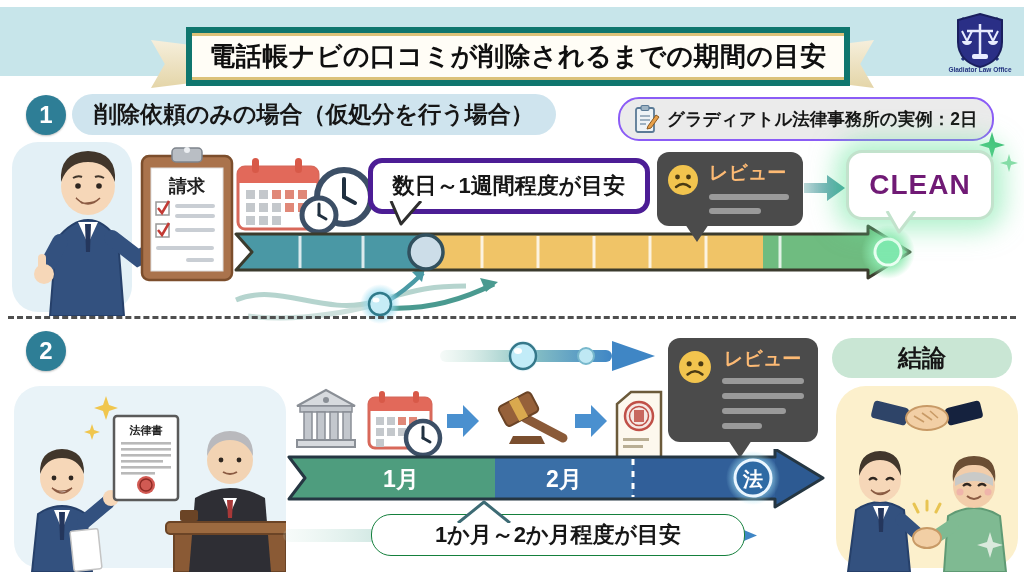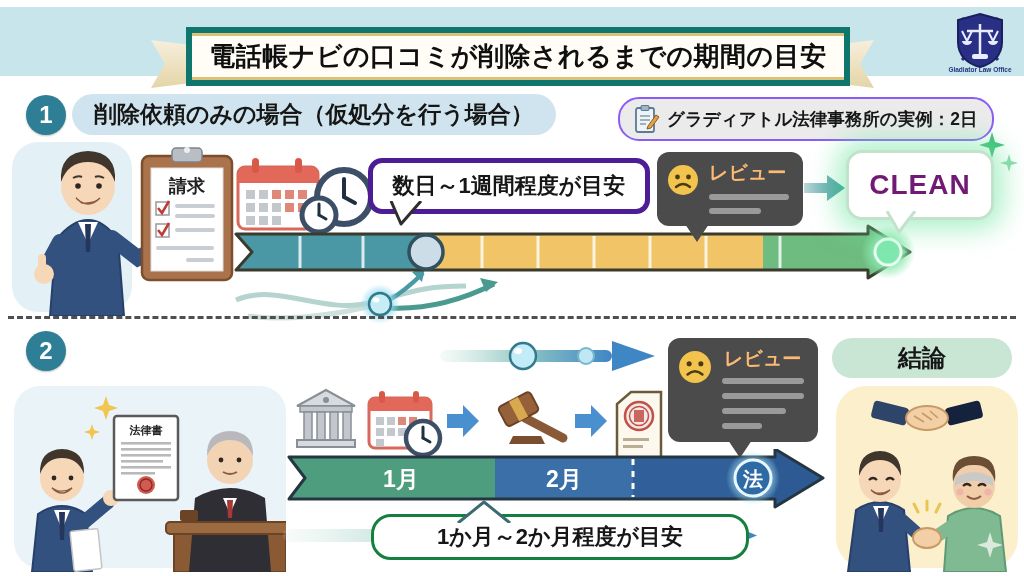--- a/index.html
+++ b/index.html
@@ -31,21 +31,21 @@
       font-weight:bold;white-space:nowrap;}
   .note-pill{left:618px;top:97px;height:40px;background:#ebebeb;border:2px solid #8b5cf6;
       border-radius:21px;display:flex;align-items:center;gap:7px;padding:0 14px;
       font-size:17.5px;font-weight:bold;white-space:nowrap;}
 
   
   .bubble{background:#fff;display:flex;align-items:center;justify-content:center;
       font-weight:bold;z-index:4;}
   .bubble1{left:368px;top:158px;width:272px;height:46px;border:5px solid #4c1d95;
       border-radius:14px;font-size:22px;}
-  .bubble2{left:371px;top:514px;width:372px;height:40px;border:3px solid #15803d;
+  .bubble2{left:371px;top:514px;width:372px;height:40px;border:1px solid #15803d;
       border-radius:20px;font-size:22px;}
   .tail{z-index:5;}
 
   
   .review-badge{background:#4b4b4b;border-radius:12px;color:#fff;}
   .rb-title{position:absolute;font-size:19px;font-weight:bold;color:#fdba74;}
   .rb-line{position:absolute;height:6px;border-radius:3px;background:#9a9a9a;}
   .rb-tail{position:absolute;width:0;height:0;border-left:12px solid transparent;
       border-right:12px solid transparent;border-top:18px solid #4b4b4b;}
 

